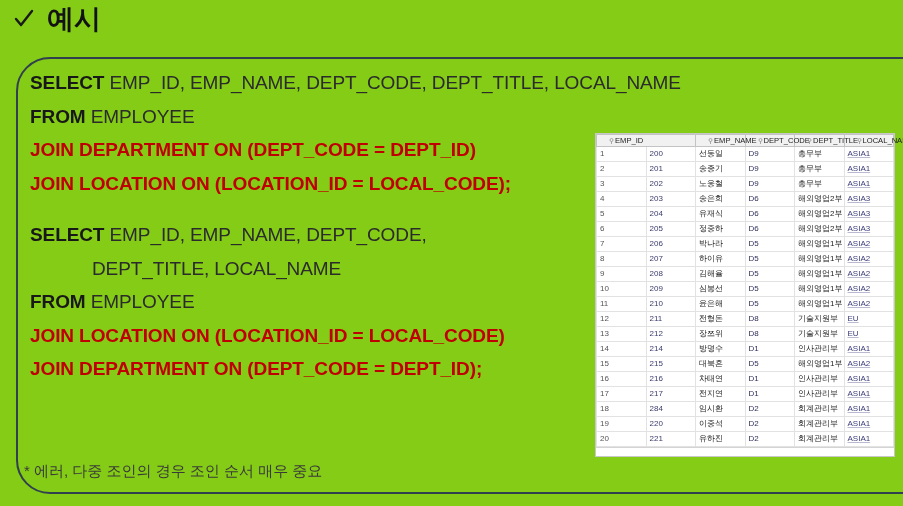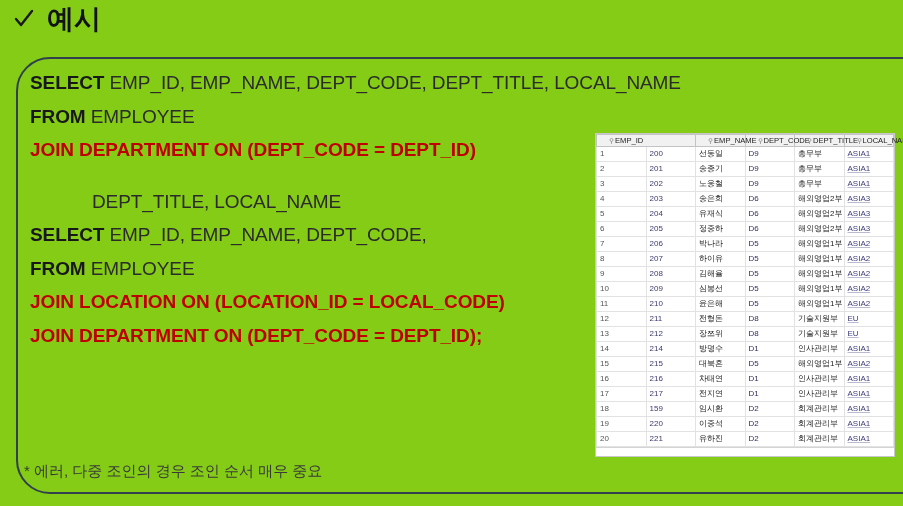--- a/index.html
+++ b/index.html
@@ -159,25 +159,26 @@
     </span>
     <span class="title-text">예시</span>
   </div>
 
   <div class="code-panel"></div>
 
   <div class="code-body">
     <div class="code-line"><b>SELECT</b><span> EMP_ID, EMP_NAME, DEPT_CODE, DEPT_TITLE, LOCAL_NAME</span></div>
     <div class="code-line"><b>FROM</b><span> EMPLOYEE</span></div>
     <div class="code-line red">JOIN DEPARTMENT ON (DEPT_CODE = DEPT_ID)</div>
+    <div class="code-line red">JOIN LOCATION ON (LOCATION_ID = LOCAL_CODE);</div>
 
     <div class="code-line blank">&nbsp;</div>
 
+    <div class="code-line"><b>SELECT</b><span> EMP_ID, EMP_NAME, DEPT_CODE,</span></div>
     <div class="code-line indent">DEPT_TITLE, LOCAL_NAME</div>
-    <div class="code-line"><b>SELECT</b><span> EMP_ID, EMP_NAME, DEPT_CODE,</span></div>
     <div class="code-line"><b>FROM</b><span> EMPLOYEE</span></div>
     <div class="code-line red">JOIN LOCATION ON (LOCATION_ID = LOCAL_CODE)</div>
     <div class="code-line red">JOIN DEPARTMENT ON (DEPT_CODE = DEPT_ID);</div>
   </div>
 
   <div class="note">* 에러, 다중 조인의 경우 조인 순서 매우 중요</div>
 
   <div class="grid">
     <table class="result">
       <thead>
@@ -356,21 +357,21 @@
           <tr>
             <td class="c-rownum">17</td>
             <td class="c-id">217</td>
             <td class="c-name">전지연</td>
             <td class="c-code">D1</td>
             <td class="c-title">인사관리부</td>
             <td class="c-local">ASIA1</td>
           </tr>
           <tr>
             <td class="c-rownum">18</td>
-            <td class="c-id">159</td>
+            <td class="c-id">284</td>
             <td class="c-name">임시환</td>
             <td class="c-code">D2</td>
             <td class="c-title">회계관리부</td>
             <td class="c-local">ASIA1</td>
           </tr>
           <tr>
             <td class="c-rownum">19</td>
             <td class="c-id">220</td>
             <td class="c-name">이중석</td>
             <td class="c-code">D2</td>

